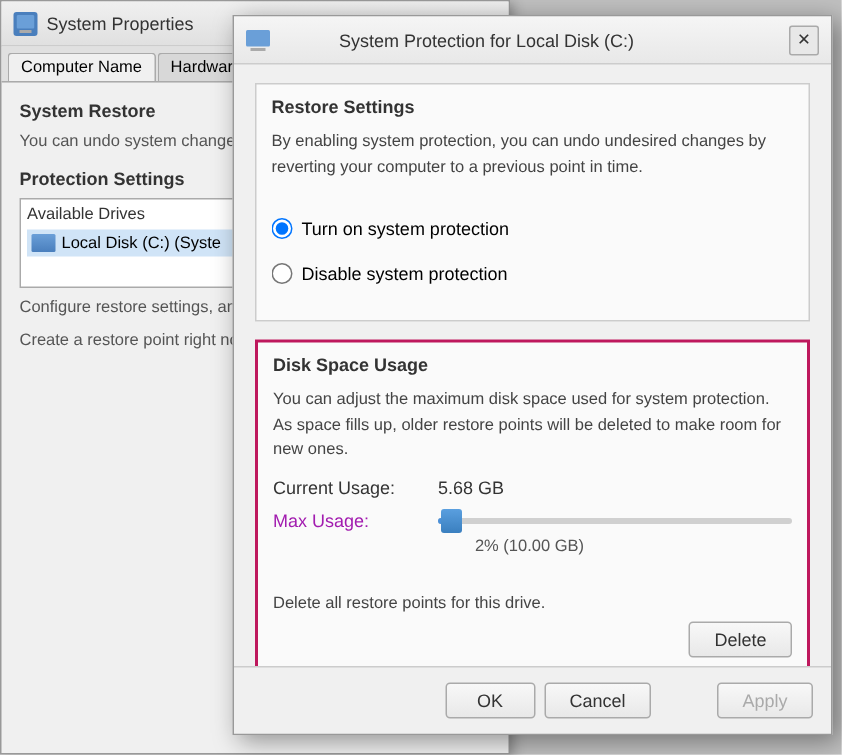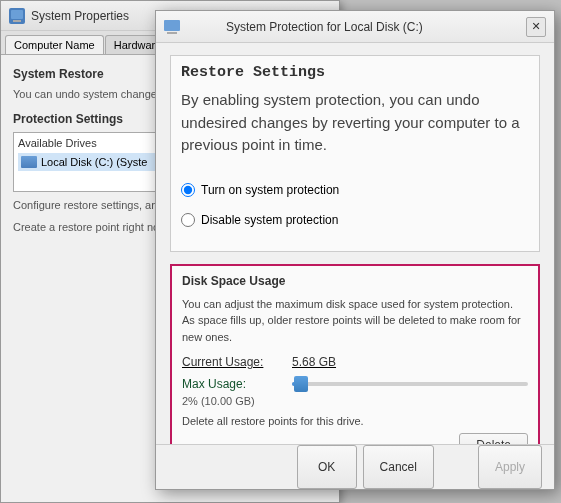--- a/index.html
+++ b/index.html
@@ -146,28 +146,27 @@
       overflow-y: auto;
     }
 
     .section-group {
       border: 1px solid #ccc;
       margin-bottom: 12px;
       padding: 8px 10px;
       background: #fafafa;
     }
     .section-group-title {
-      font-size: 15px;
+      font-size: 12px;
       font-weight: bold;
       color: #333;
       margin-bottom: 8px;
-      font-family: Liberation Mono, monospace;
     }
     .section-desc {
-      font-size: 15px;
+      font-size: 11px;
       color: #444;
       line-height: 1.5;
       margin-bottom: 26px;
     }
 
     .radio-group {
       margin: 6px 0;
     }
     .radio-item {
       display: flex;
@@ -196,39 +195,38 @@
       font-size: 11px;
       color: #444;
       line-height: 1.5;
       margin-bottom: 10px;
     }
     .disk-usage-row {
       display: flex;
       align-items: flex-start;
       margin-bottom: 8px;
       font-size: 12px;
-      text-decoration: underline;
     }
     .disk-usage-label {
       width: 110px;
       color: #333;
     }
     .disk-usage-value {
       color: #333;
     }
 
     .slider-row {
       display: flex;
       align-items: center;
       margin-bottom: 4px;
     }
     .slider-label {
       width: 110px;
       font-size: 12px;
-      color: #14532d;
+      color: #a21caf;
     }
     .slider-container {
       flex: 1;
       position: relative;
     }
     .slider-track {
       width: 100%;
       height: 4px;
       background: #d0d0d0;
       border-radius: 2px;
@@ -245,24 +243,24 @@
       top: -6px;
       left: 4%;
       width: 14px;
       height: 16px;
       background: linear-gradient(to bottom, #5a9fdf, #3a7fbf);
       border-radius: 2px;
       cursor: pointer;
       transform: translateX(-50%);
     }
     .slider-percent {
-      text-align: left;
+      text-align: center;
       font-size: 11px;
       color: #555;
-      margin-bottom: 8px;
+      margin-bottom: 26px;
       padding-right: 4px;
     }
 
     .delete-row {
       font-size: 11px;
       color: #444;
       margin-bottom: 6px;
     }
     .delete-btn-row {
       display: flex;
@@ -272,20 +270,21 @@
     
     .dialog-footer {
       position: absolute;
       bottom: 0;
       left: 0;
       right: 0;
       height: 45px;
       border-top: 1px solid #ccc;
       background: #f0f0f0;
       display: flex;
+      align-items: center;
       justify-content: flex-end;
       padding: 0 12px;
       gap: 6px;
     }
 
     .btn {
       padding: 4px 16px;
       font-size: 12px;
       border: 1px solid #aaa;
       background: linear-gradient(to bottom, #f8f8f8, #e8e8e8);

